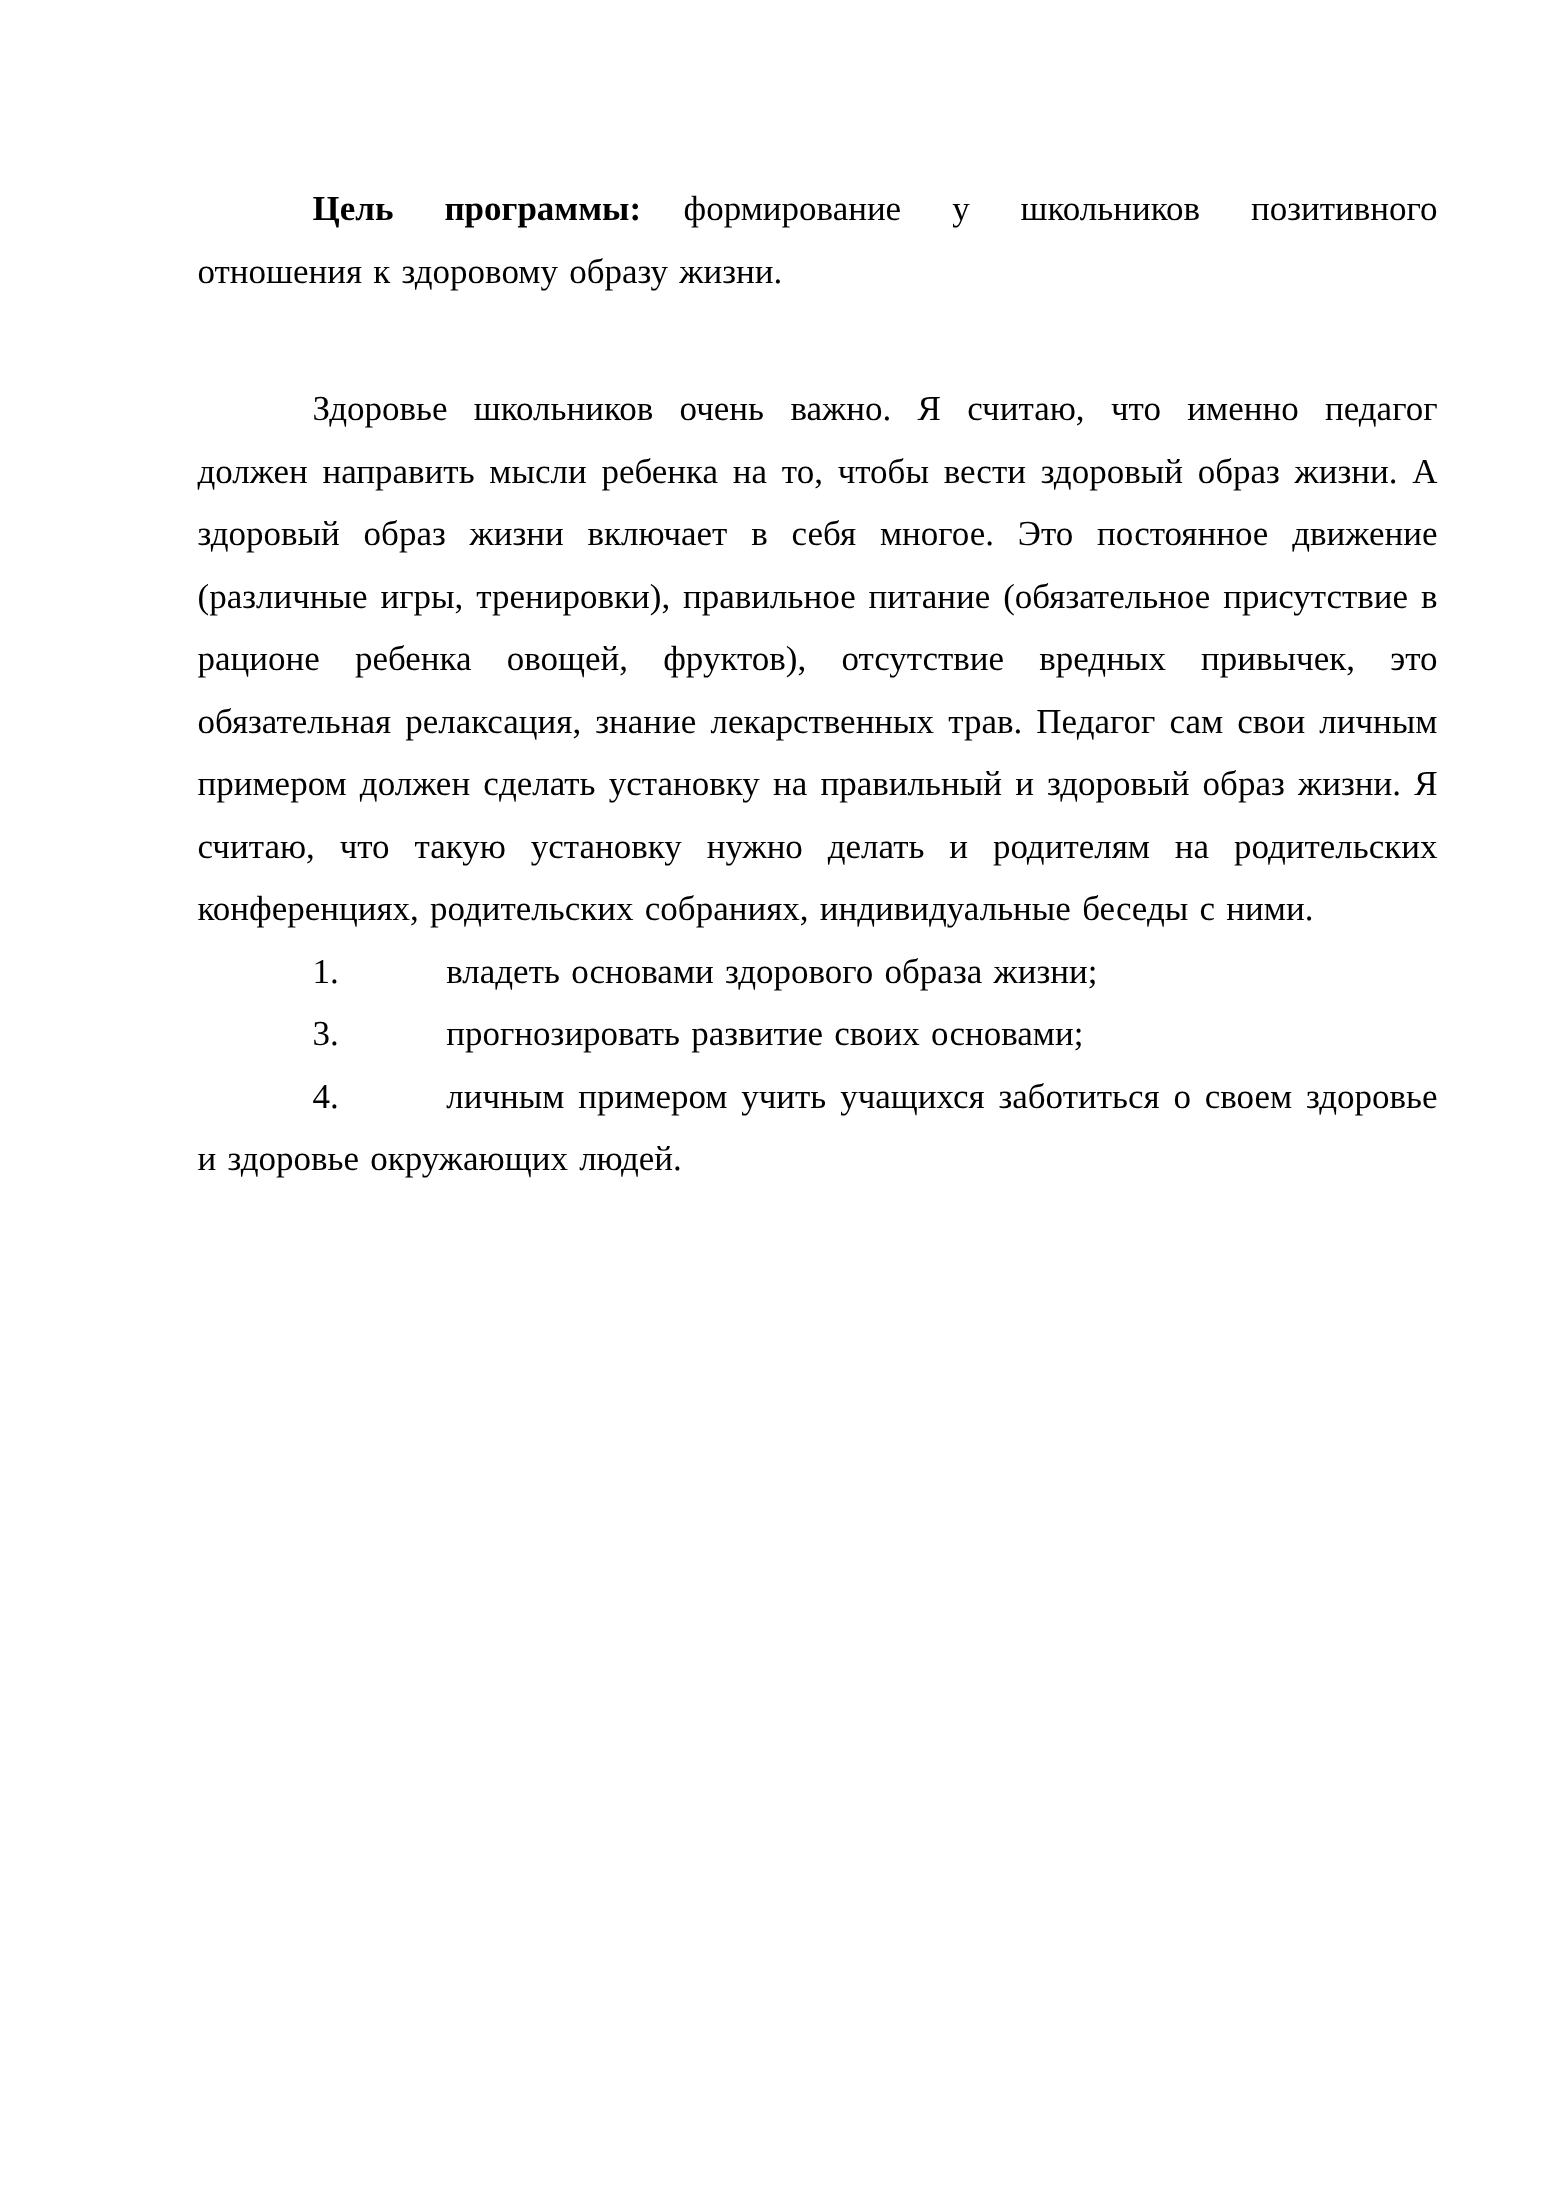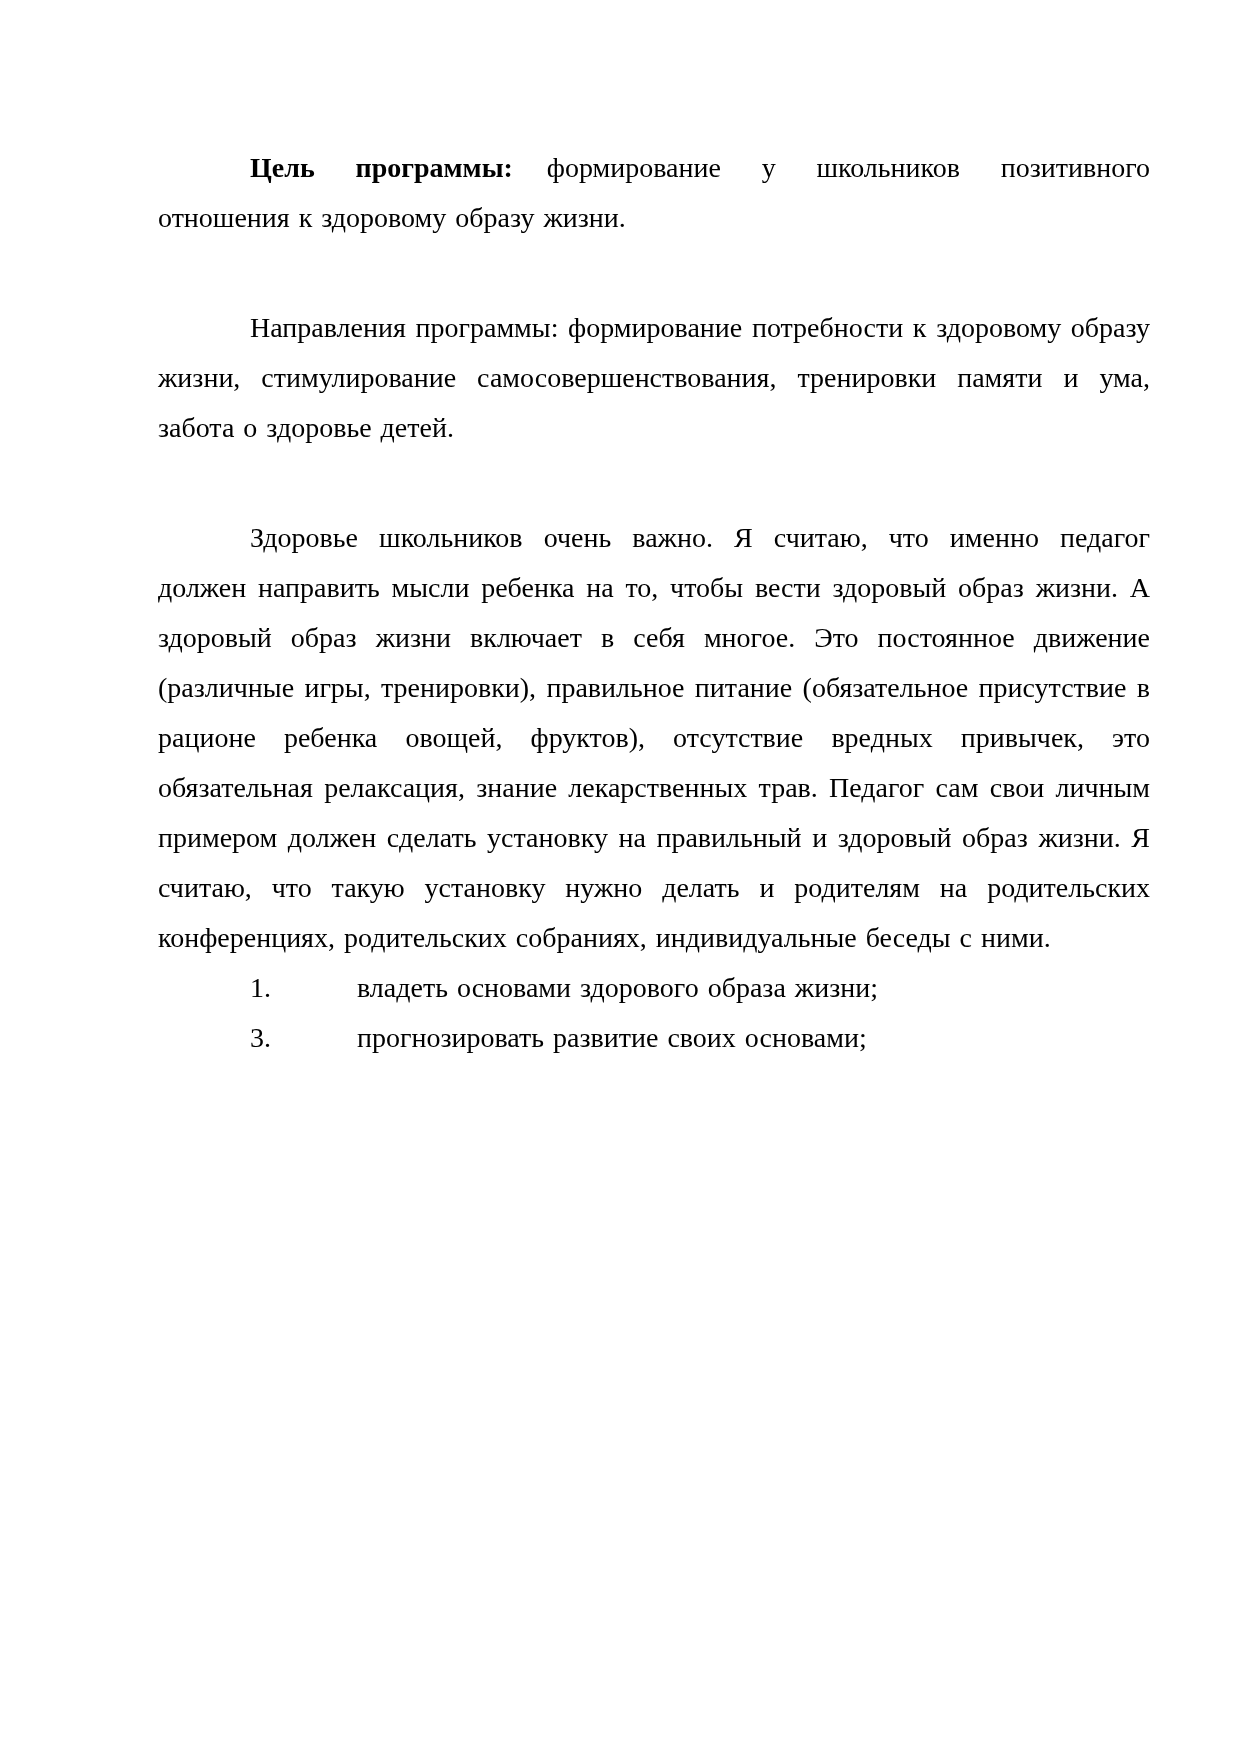--- a/index.html
+++ b/index.html
@@ -34,30 +34,32 @@
 </head>
 <body>
 
 <div class="page">
   <div class="content">
 
     <p class="para">
       <span class="lead-bold">Цель программы:</span><span class="tabgap"></span><span>формирование у школьников позитивного отношения к здоровому образу жизни.</span>
     </p>
 
-    <p class="para gap">Направления программы: формирование потребности к здоровому образу жизни, стимулирование самосовершенствования, тренировки памяти и ума, забота о здоровье детей.</p>
 
 
     <p class="para gap">Здоровье школьников очень важно. Я считаю, что именно педагог должен направить мысли ребенка на то, чтобы вести здоровый образ жизни. А здоровый образ жизни включает в себя многое. Это постоянное движение (различные игры, тренировки), правильное питание (обязательное присутствие в рационе ребенка овощей, фруктов), отсутствие вредных привычек, это обязательная релаксация, знание лекарственных трав. Педагог сам свои личным примером должен сделать установку на правильный и здоровый образ жизни. Я считаю, что такую установку нужно делать и родителям на родительских конференциях, родительских собраниях, индивидуальные беседы с ними.</p>
 
 
     <p class="para list-item">
       <span class="num">1.</span><span class="tab"></span><span>владеть основами здорового образа жизни;</span>
     </p>
 
 
     <p class="para list-item">
       <span class="num">3.</span><span class="tab"></span><span>прогнозировать развитие своих основами;</span>
     </p>
 
+    <p class="para list-item">
+      <span class="num">4.</span><span class="tab"></span><span>личным примером учить учащихся заботиться о своем здоровье и здоровье окружающих людей.</span>
+    </p>
 
   </div>
 </div>
 
 </body></html>

